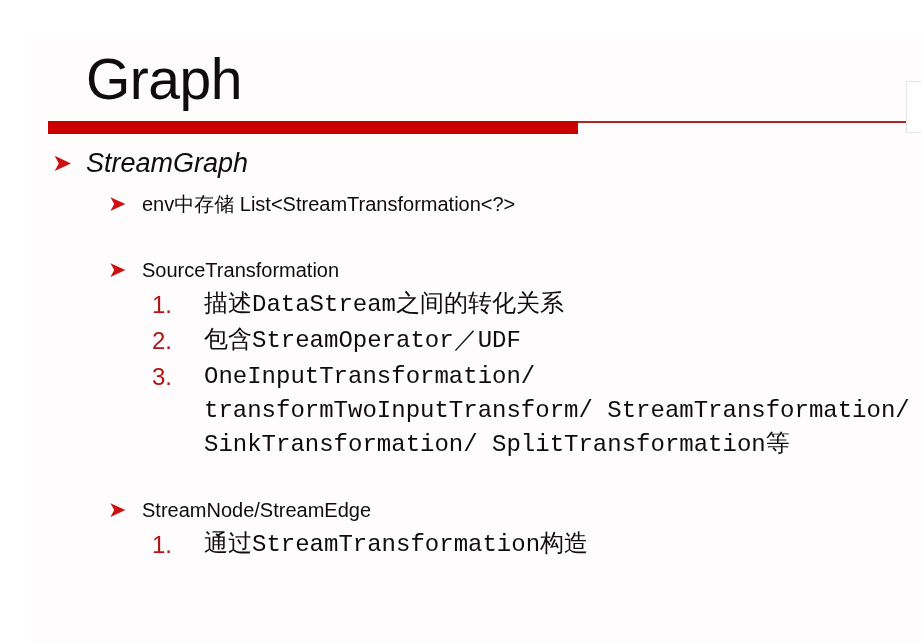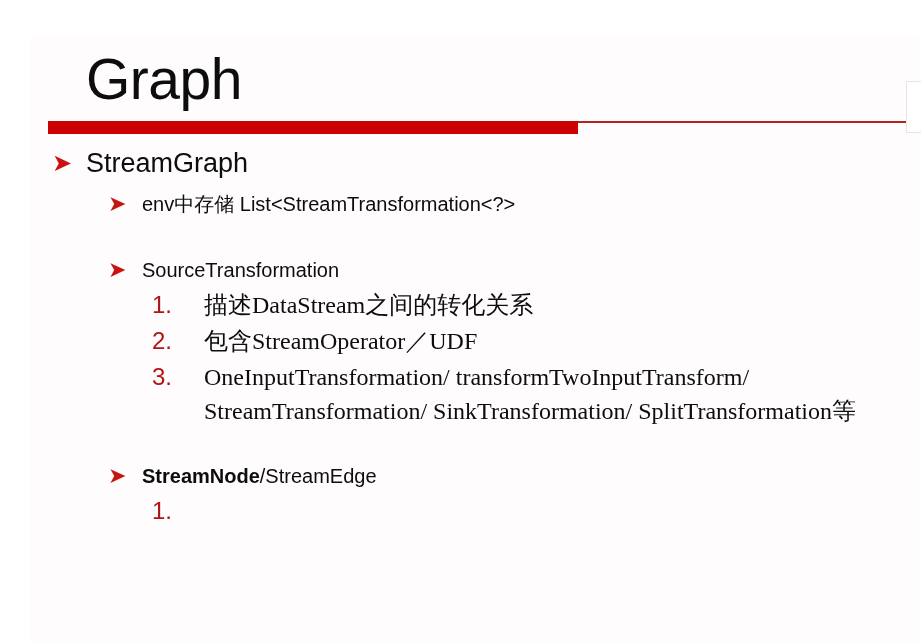--- a/index.html
+++ b/index.html
@@ -91,20 +91,21 @@
   
   .lvl1 {
     padding-left: 22px;
     margin-bottom: 8px;
   }
   .lvl1 .txt {
     font-size: 27px;
     line-height: 34px;
     color: #0d0d0d;
     font-family: "Liberation Sans", sans-serif;
+    font-style: italic;
   }
   
   .lvl2 {
     padding-left: 78px;
   }
   .lvl2 .txt {
     font-size: 20px;
     line-height: 32px;
     color: #0d0d0d;
     font-family: "Liberation Sans", sans-serif;
@@ -134,27 +135,27 @@
     color: #b21414;
     font-size: 24px;
     line-height: 34px;
     flex: 0 0 52px;
     font-family: "Liberation Sans", sans-serif;
   }
   .num-txt {
     font-size: 24px;
     line-height: 34px;
     color: #0d0d0d;
-    font-family: Liberation Serif, serif;
+    font-family: Liberation Mono, monospace;
   }
 
   .gap-lg { height: 34px; }
   .gap-md { height: 30px; }
 
-  .bold { font-weight: 700; text-align: center; }
+  .bold { font-weight: 400; text-align: center; }
 
   
   .wm {
     position: absolute;
     white-space: nowrap;
     color: #0369a1;
     font-family: Liberation Serif, serif;
     pointer-events: none;
   }
   .wm-csdn {
@@ -222,20 +223,21 @@
       <div class="gap-md"></div>
 
       <div class="row lvl2">
         <span class="arrow">➤</span>
         <span class="txt"><span class="bold">StreamNode</span><span>/StreamEdge</span></span>
       </div>
 
       <div class="num-list">
         <div class="num-row">
           <span class="num">1.</span>
+          <span class="num-txt cn">通过StreamTransformation构造</span>
         </div>
       </div>
 
     </div>
   </div>
 
   <div class="wm wm-csdn">https://blog.csdn.net/hua</div>
   <div class="wm wm-cto">@51CTO博客</div>
 </div>
 

